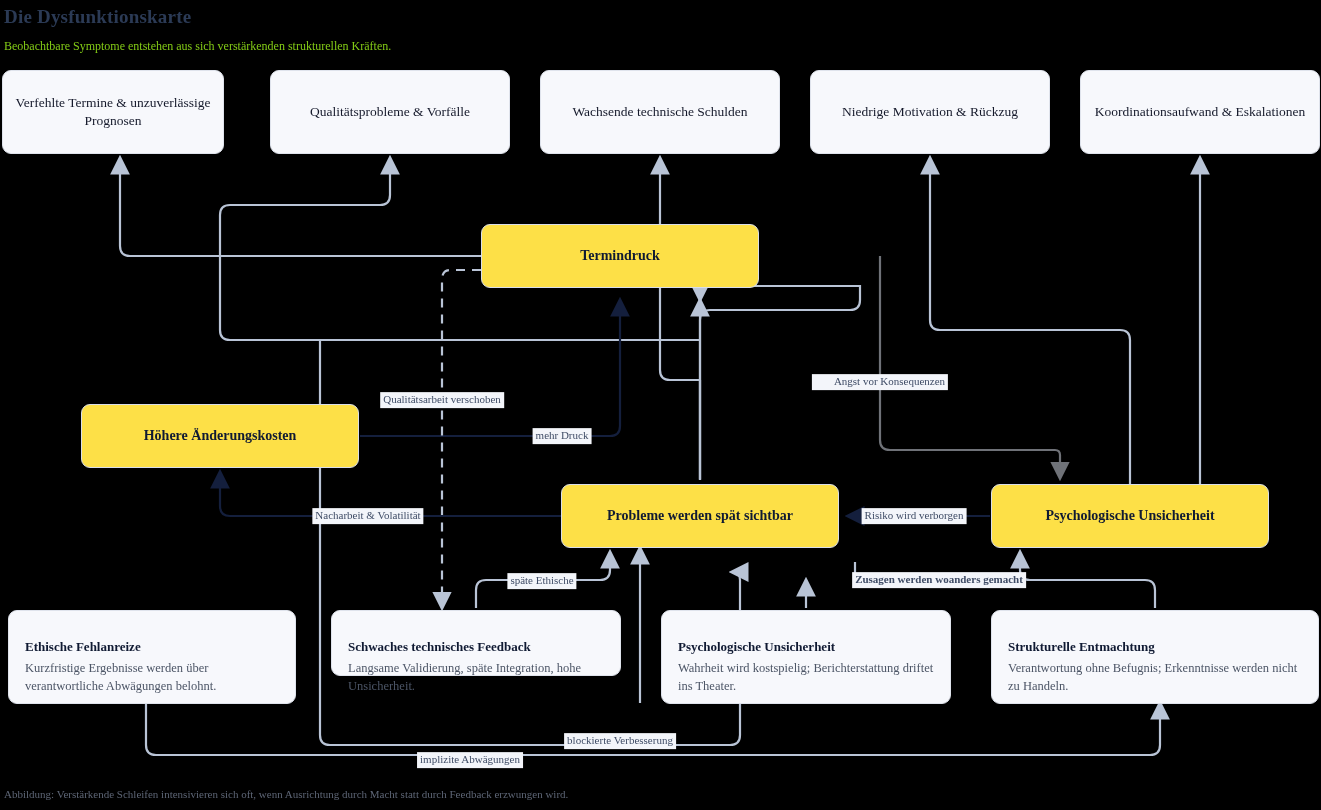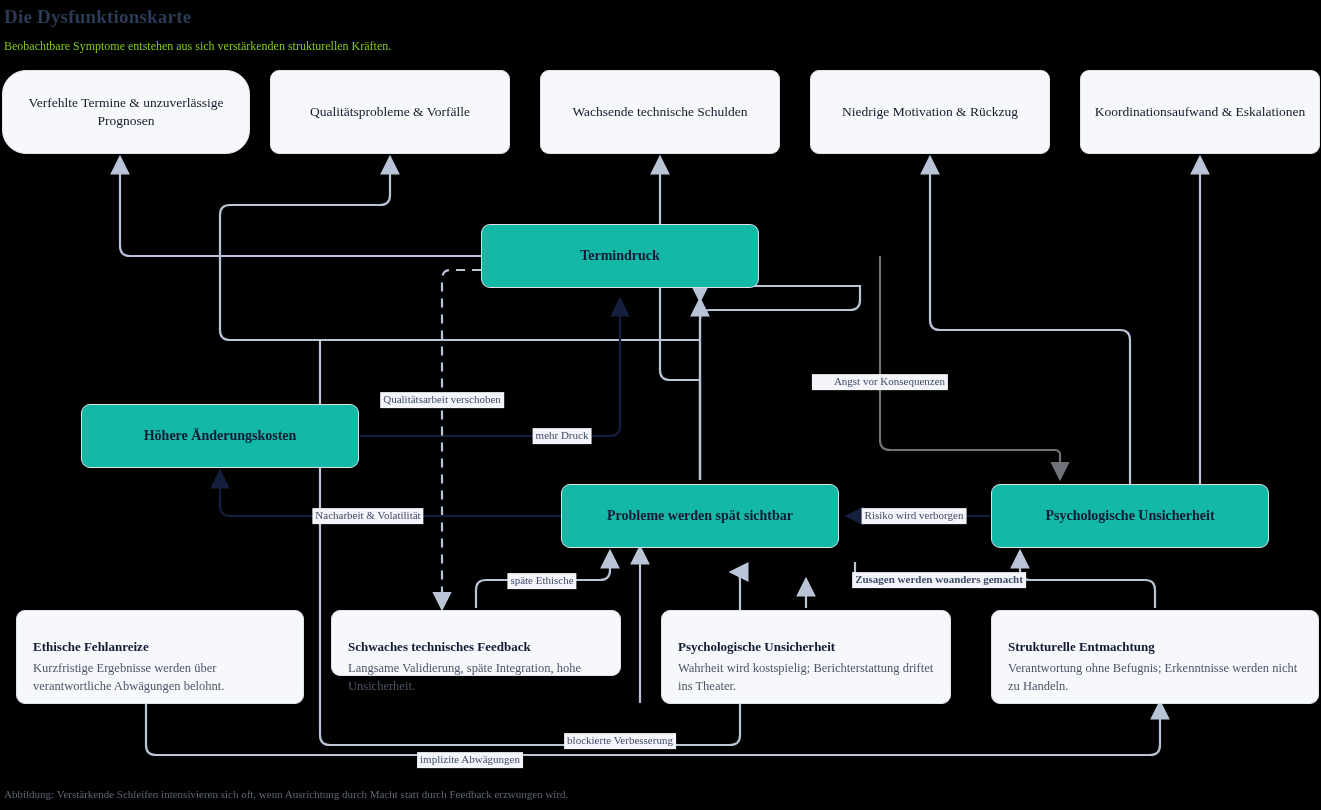--- a/index.html
+++ b/index.html
@@ -31,21 +31,21 @@
   .e-dash {fill:none;stroke:#b9c4d6;stroke-width:2.2;stroke-dasharray:9 7;}
 
   
   .node{position:absolute;box-sizing:border-box;border-radius:9px;}
   .sym{
     background:#f7f8fc;border:1px solid #dfe3ec;
     display:flex;align-items:center;justify-content:center;text-align:center;
     font-size:13.5px;color:#15192b;line-height:1.35;padding:6px 10px;
   }
   .mid{
-    background:#14b8a6;border:1px solid #d9dee9;
+    background:#fde047;border:1px solid #d9dee9;
     display:flex;align-items:center;justify-content:center;text-align:center;
     font-size:14px;font-weight:bold;color:#101a33;padding:6px 10px;
   }
   .root{
     background:#f7f8fc;border:1px solid #dfe3ec;
     padding:26px 16px 10px 16px;text-align:left;
   }
   .root .rt{font-size:13px;font-weight:bold;color:#101a33;line-height:1.5;}
   .root .rd{font-size:12.5px;color:#4c5566;line-height:1.45;margin-top:2px;}
 
@@ -110,21 +110,21 @@
     <path class="e-light" marker-end="url(#ahL)" d="M146,703 L146,745 Q146,755 156,755 L1150,755 Q1160,755 1160,745 L1160,703"></path>
 
     <path class="e-light" marker-end="url(#ahL)" d="M320,608 L320,735 Q320,745 330,745 L730,745 Q740,745 740,735 L740,580 Q740,572 732,572"></path>
 
     <path class="e-light" marker-end="url(#ahL)" d="M640,703 L640,560 Q640,552 640,548"></path>
 
     <path class="e-light" d="M320,340 L320,608"></path>
     <path class="e-light" d="M700,380 L700,480"></path>
   </svg>
 
-  <div class="node sym" style="left:2px;top:70px;width:248px;height:84px;border-radius:24px;">
+  <div class="node sym" style="left:2px;top:70px;width:222px;height:84px;">
     <span>Verfehlte Termine &amp; unzuverlässige Prognosen</span>
   </div>
   <div class="node sym" style="left:540px;top:70px;width:240px;height:84px;">
     <span>Wachsende technische Schulden</span>
   </div>
   <div class="node sym" style="left:270px;top:70px;width:240px;height:84px;">
     <span>Qualitätsprobleme &amp; Vorfälle</span>
   </div>
   <div class="node sym" style="left:810px;top:70px;width:240px;height:84px;">
     <span>Niedrige Motivation &amp; Rückzug</span>
@@ -139,21 +139,21 @@
   <div class="node mid" style="left:561px;top:484px;width:278px;height:64px;">
     <span>Probleme werden spät sichtbar</span>
   </div>
   <div class="node mid" style="left:81px;top:404px;width:278px;height:64px;">
     <span>Höhere Änderungskosten</span>
   </div>
   <div class="node mid" style="left:991px;top:484px;width:278px;height:64px;">
     <span>Psychologische Unsicherheit</span>
   </div>
 
-  <div class="node root" style="left:16px;top:610px;width:288px;height:94px;">
+  <div class="node root" style="left:8px;top:610px;width:288px;height:94px;">
     <div class="rt">Ethische Fehlanreize</div>
     <div class="rd">Kurzfristige Ergebnisse werden über verantwortliche Abwägungen belohnt.</div>
   </div>
   <div class="node root" style="left:331px;top:610px;width:290px;height:66px;">
     <div class="rt">Schwaches technisches Feedback</div>
     <div class="rd">Langsame Validierung, späte Integration, hohe Unsicherheit.</div>
   </div>
   <div class="node root" style="left:661px;top:610px;width:290px;height:94px;">
     <div class="rt">Psychologische Unsicherheit</div>
     <div class="rd">Wahrheit wird kostspielig; Berichterstattung driftet ins Theater.</div>

